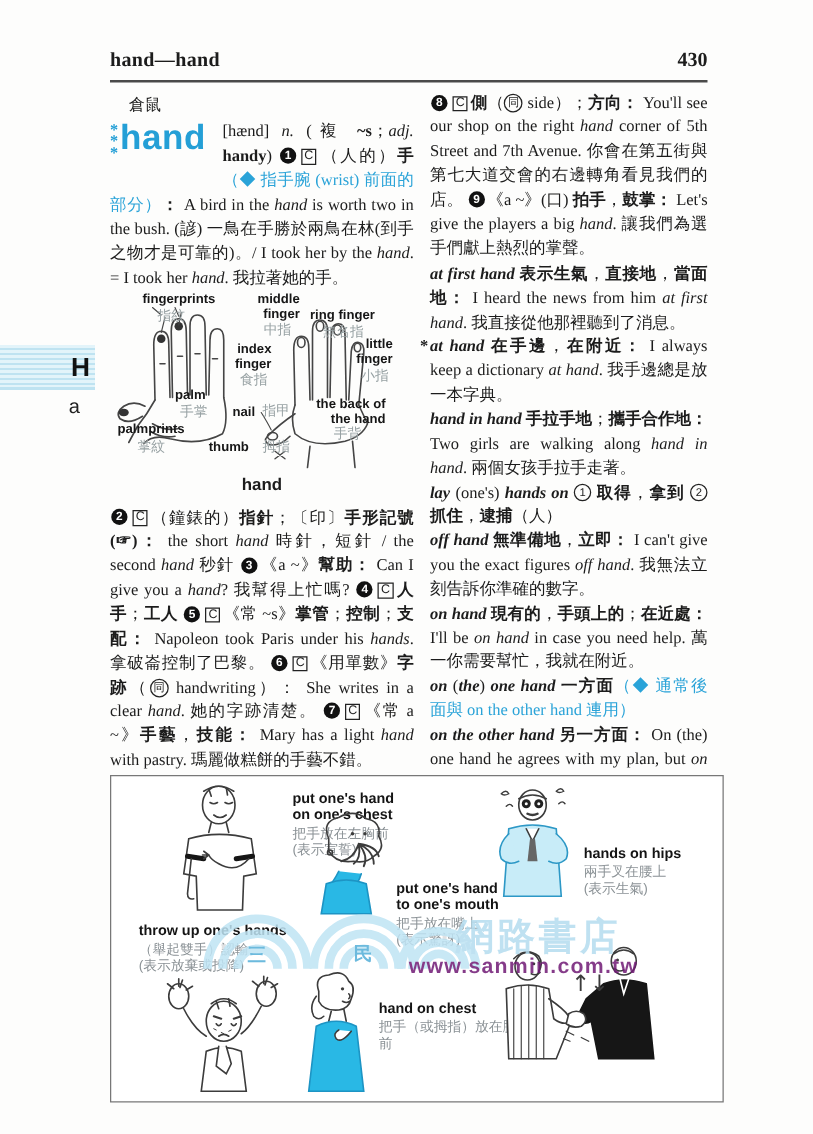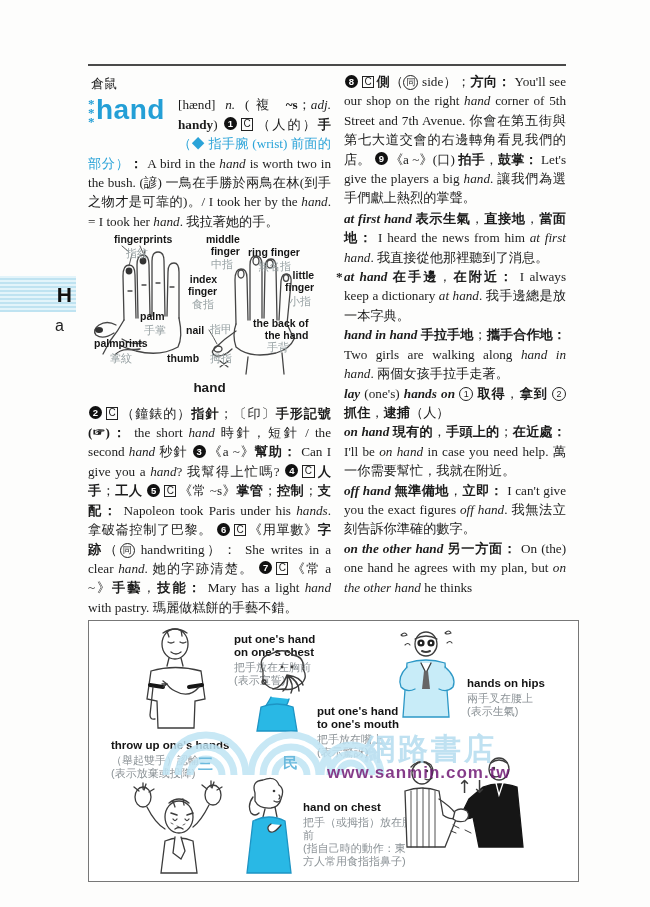--- a/index.html
+++ b/index.html
@@ -20,21 +20,21 @@
     display:flex;align-items:center;justify-content:flex-end;}
   .tab-band .tab-letter{font-family:"Liberation Sans",sans-serif;font-weight:bold;
     font-size:21px;color:#111;padding-right:4px;line-height:1;}
   .tab-sub{position:absolute;left:55px;top:317px;font-size:16px;font-family:"Liberation Sans",sans-serif;color:#222;}
 
   
   .columns{position:absolute;left:88px;top:72px;width:478px;display:flex;gap:13px;}
   .col{text-align:justify;font-size:13.2px;line-height:19.4px;}
   .col.left{width:243px;}
   .col.right{width:222px;}
-  .prev-tail{margin:2px 0 2px 3px;font-size:13px;}
+  .prev-tail{margin:2px 0 2px 15px;font-size:13px;}
 
   .intro-p{margin:0;}
   .hw-float{float:left;width:90px;height:42px;display:flex;align-items:flex-start;}
   .stars{width:8px;word-break:break-all;line-height:9px;font-size:13px;
          color:#249fd6;font-weight:bold;margin-top:4px;}
   .headword{font-family:"Liberation Sans",sans-serif;font-weight:bold;font-size:28px;
             color:#249fd6;line-height:30px;letter-spacing:.5px;}
 
   
   .s-i{font-style:italic;}
@@ -81,20 +81,24 @@
   .wm .url{position:absolute;left:238px;top:44px;font-size:17px;font-weight:bold;
            color:#701a75;font-family:"Liberation Sans",sans-serif;letter-spacing:1px;}
   .wm .ch{position:absolute;font-size:15px;font-weight:bold;color:#53aed8;
           font-family:"Liberation Sans",sans-serif;}
 </style>
 </head>
 <body>
 
 <div class="page">
 
+  <div class="hdr">
+    <span class="ttl">hand—hand</span>
+    <span class="pg">430</span>
+  </div>
   <div class="rule"></div>
 
   <div class="tab-band">
     <span class="tab-letter">H</span>
   </div>
   <div class="tab-sub">a</div>
 
   <div class="columns">
 
     <div class="col left">
@@ -171,22 +175,23 @@
 
       <p class="senses rich"><span class="s-num">2</span><span class="s-box">C</span><span>（鐘錶的）</span><span class="s-b">指針</span><span>；〔印〕</span><span class="s-b">手形記號</span><span class="s-b">(☞)</span><span class="s-b">：</span><span> the short </span><span class="s-i">hand</span><span> 時針，短針 / the second </span><span class="s-i">hand</span><span> 秒針 </span><span class="s-num">3</span><span>《a ~》</span><span class="s-b">幫助</span><span class="s-b">：</span><span> Can I give you a </span><span class="s-i">hand</span><span>? 我幫得上忙嗎? </span><span class="s-num">4</span><span class="s-box">C</span><span class="s-b">人手</span><span>；</span><span class="s-b">工人</span><span> </span><span class="s-num">5</span><span class="s-box">C</span><span>《常 ~s》</span><span class="s-b">掌管</span><span>；</span><span class="s-b">控制</span><span>；</span><span class="s-b">支配</span><span class="s-b">：</span><span> Napoleon took Paris under his </span><span class="s-i">hands</span><span>. 拿破崙控制了巴黎。 </span><span class="s-num">6</span><span class="s-box">C</span><span>《用單數》</span><span class="s-b">字跡</span><span>（</span><span class="s-circ">同</span><span> handwriting）：</span><span> She writes in a clear </span><span class="s-i">hand</span><span>. 她的字跡清楚。 </span><span class="s-num">7</span><span class="s-box">C</span><span>《常 a ~》</span><span class="s-b">手藝</span><span>，</span><span class="s-b">技能</span><span class="s-b">：</span><span> Mary has a light </span><span class="s-i">hand</span><span> with pastry. 瑪麗做糕餅的手藝不錯。</span></p>
     </div>
 
     <div class="col right">
       <p class="rcol-p rich"><span class="s-num">8</span><span class="s-box">C</span><span class="s-b">側</span><span>（</span><span class="s-circ">同</span><span> side）；</span><span class="s-b">方向</span><span class="s-b">：</span><span> You'll see our shop on the right </span><span class="s-i">hand</span><span> corner of 5th Street and 7th Avenue. 你會在第五街與第七大道交會的右邊轉角看見我們的店。 </span><span class="s-num">9</span><span>《a ~》(口) </span><span class="s-b">拍手</span><span>，</span><span class="s-b">鼓掌</span><span class="s-b">：</span><span> Let's give the players a big </span><span class="s-i">hand</span><span>. 讓我們為選手們獻上熱烈的掌聲。</span></p>
       <p class="phrase"><span class="star"></span><span class="rich"><span class="s-bi">at first hand</span><span> </span><span class="s-b">表示生氣</span><span>，</span><span class="s-b">直接地</span><span>，</span><span class="s-b">當面地</span><span class="s-b">：</span><span> I heard the news from him </span><span class="s-i">at first hand</span><span>. 我直接從他那裡聽到了消息。</span></span></p>
       <p class="phrase"><span class="star">*</span><span class="rich"><span class="s-bi">at hand</span><span> </span><span class="s-b">在手邊</span><span>，</span><span class="s-b">在附近</span><span class="s-b">：</span><span> I always keep a dictionary </span><span class="s-i">at hand</span><span>. 我手邊總是放一本字典。</span></span></p>
       <p class="phrase"><span class="star"></span><span class="rich"><span class="s-bi">hand in hand</span><span> </span><span class="s-b">手拉手地</span><span>；</span><span class="s-b">攜手合作地</span><span class="s-b">：</span><span> Two girls are walking along </span><span class="s-i">hand in hand</span><span>. 兩個女孩手拉手走著。</span></span></p>
       <p class="phrase"><span class="star"></span><span class="rich"><span class="s-bi">lay</span><span> (one's) </span><span class="s-bi">hands on</span><span> </span><span class="s-wnum">1</span><span> </span><span class="s-b">取得</span><span>，</span><span class="s-b">拿到</span><span> </span><span class="s-wnum">2</span><span> </span><span class="s-b">抓住</span><span>，</span><span class="s-b">逮捕</span><span>（人）</span></span></p>
+      <p class="phrase"><span class="star"></span><span class="rich"><span class="s-bi">off hand</span><span> </span><span class="s-b">無準備地</span><span>，</span><span class="s-b">立即</span><span class="s-b">：</span><span> I can't give you the exact figures </span><span class="s-i">off hand</span><span>. 我無法立刻告訴你準確的數字。</span></span></p>
       <p class="phrase"><span class="star"></span><span class="rich"><span class="s-bi">on hand</span><span> </span><span class="s-b">現有的</span><span>，</span><span class="s-b">手頭上的</span><span>；</span><span class="s-b">在近處</span><span class="s-b">：</span><span> I'll be </span><span class="s-i">on hand</span><span> in case you need help. 萬一你需要幫忙，我就在附近。</span></span></p>
-      <p class="phrase"><span class="star"></span><span class="rich"><span class="s-bi">off hand</span><span> </span><span class="s-b">無準備地</span><span>，</span><span class="s-b">立即</span><span class="s-b">：</span><span> I can't give you the exact figures </span><span class="s-i">off hand</span><span>. 我無法立刻告訴你準確的數字。</span></span></p>
+      <p class="phrase"><span class="star"></span><span class="rich"><span class="s-bi">on</span><span> (</span><span class="s-bi">the</span><span>) </span><span class="s-bi">one hand</span><span> </span><span class="s-b">一方面</span><span class="s-c">（◆ 通常後面與 on the other hand 連用）</span></span></p>
       <p class="phrase"><span class="star"></span><span class="rich"><span class="s-bi">on the other hand</span><span> </span><span class="s-b">另一方面</span><span class="s-b">：</span><span> On (the) one hand he agrees with my plan, but </span><span class="s-i">on the other hand</span><span> he thinks</span></span></p>
     </div>
   </div>
 
   <div class="panel">
 
     <svg class="pfig" style="left:34px;top:6px" width="105" height="104" viewBox="0 0 105 104">
       <g stroke="#3c3c3c" fill="none" stroke-width="1.3" stroke-linecap="round">
         <path d="M40,6 Q52,-2 64,6 M44,4 L46,10 M58,3 L59,9"></path>
         <ellipse cx="52" cy="17" rx="13" ry="15"></ellipse>
@@ -276,21 +281,20 @@
         <circle cx="33" cy="14" r="1.3" fill="#3c3c3c" stroke="none"></circle>
         <path d="M38,18 q2,2 0,4 M33,24 q3,2 6,0"></path>
         <path d="M24,32 L22,40 M34,30 L36,40"></path>
         <path d="M12,44 Q28,36 44,44 L50,96 L6,96 Z" fill="#29b8e5" stroke="#1d94c4"></path>
         <path d="M40,48 Q32,58 28,54 q-3,-4 2,-7" fill="#fff" stroke="#3c3c3c"></path>
       </g>
     </svg>
     <div class="plab" style="left:214px;top:180px;width:112px">
       <div class="en">hand on chest</div>
       <div class="zh">把手（或拇指）放在胸前</div>
-      <div class="note">(指自己時的動作：東方人常用食指指鼻子)</div>
     </div>
 
     <svg class="pfig" style="left:306px;top:134px" width="132" height="112" viewBox="0 0 132 112">
       <g stroke="#3c3c3c" fill="none" stroke-width="1.3" stroke-linecap="round">
         <path d="M16,12 Q26,2 36,10 Q40,16 36,22"></path>
         <ellipse cx="27" cy="18" rx="10" ry="11"></ellipse>
         <circle cx="32" cy="16" r="1.2" fill="#3c3c3c" stroke="none"></circle>
         <path d="M30,24 q4,2 7,-1"></path>
         <path d="M10,36 Q27,30 44,36 L48,60 Q56,66 62,62 L50,92 L12,92 Z" fill="#fff"></path>
         <path d="M16,36 L16,92 M22,34 L22,92 M28,33 L28,92 M34,34 L34,92 M40,36 L40,92" stroke-width="0.9"></path>

